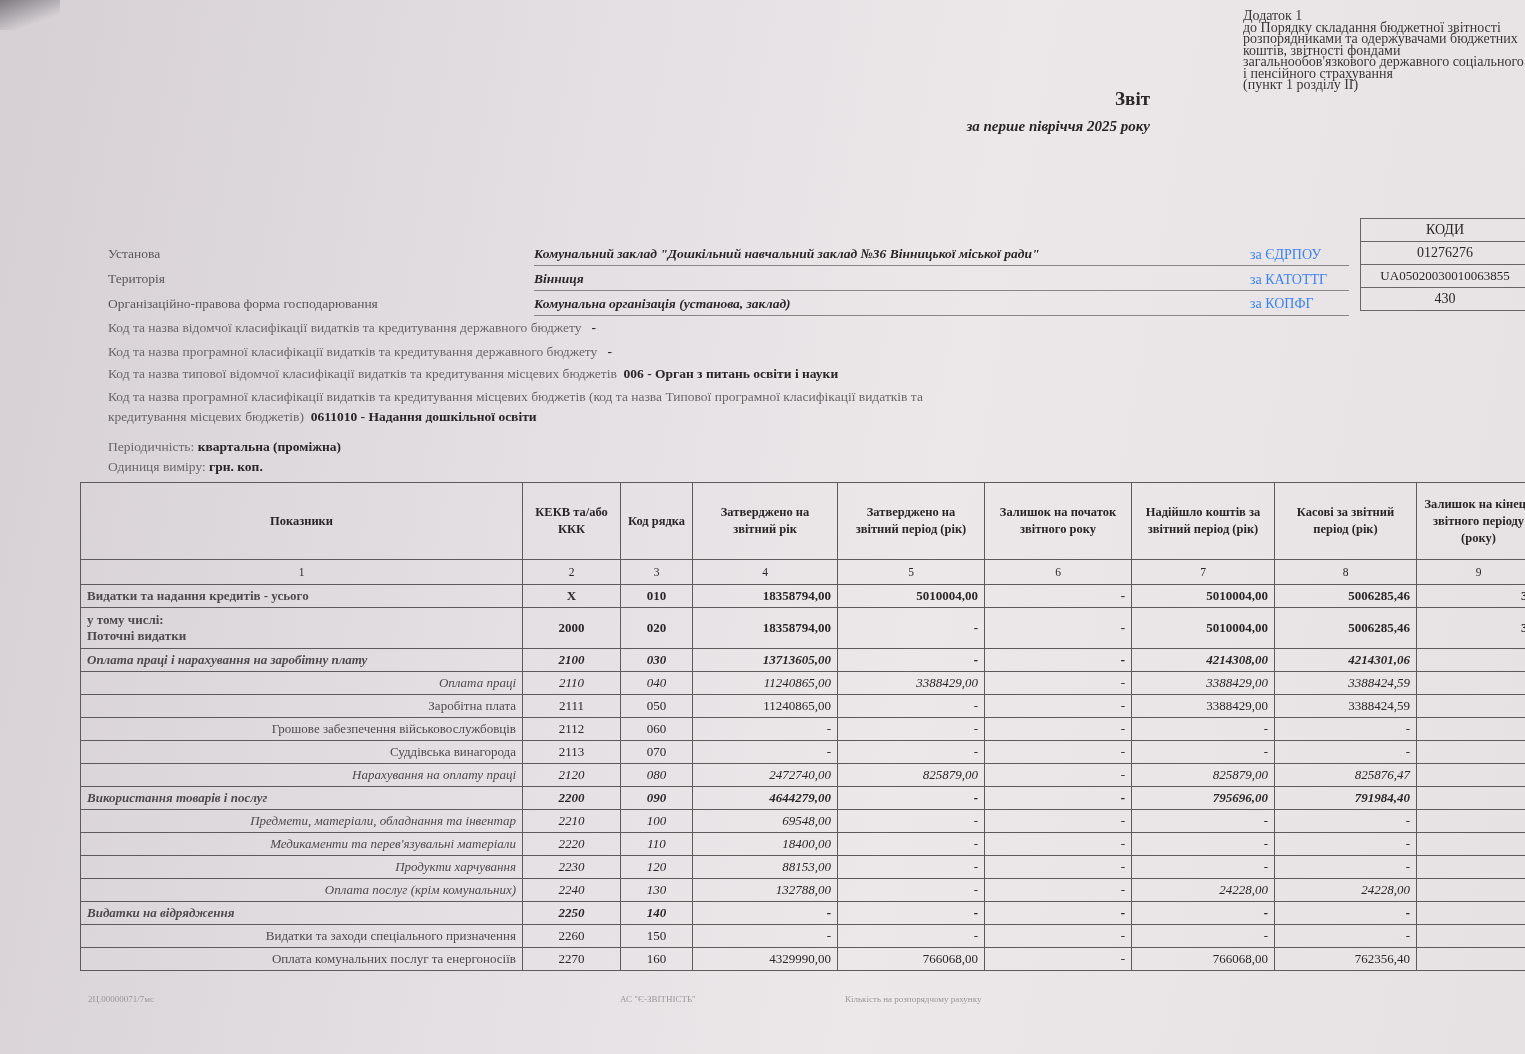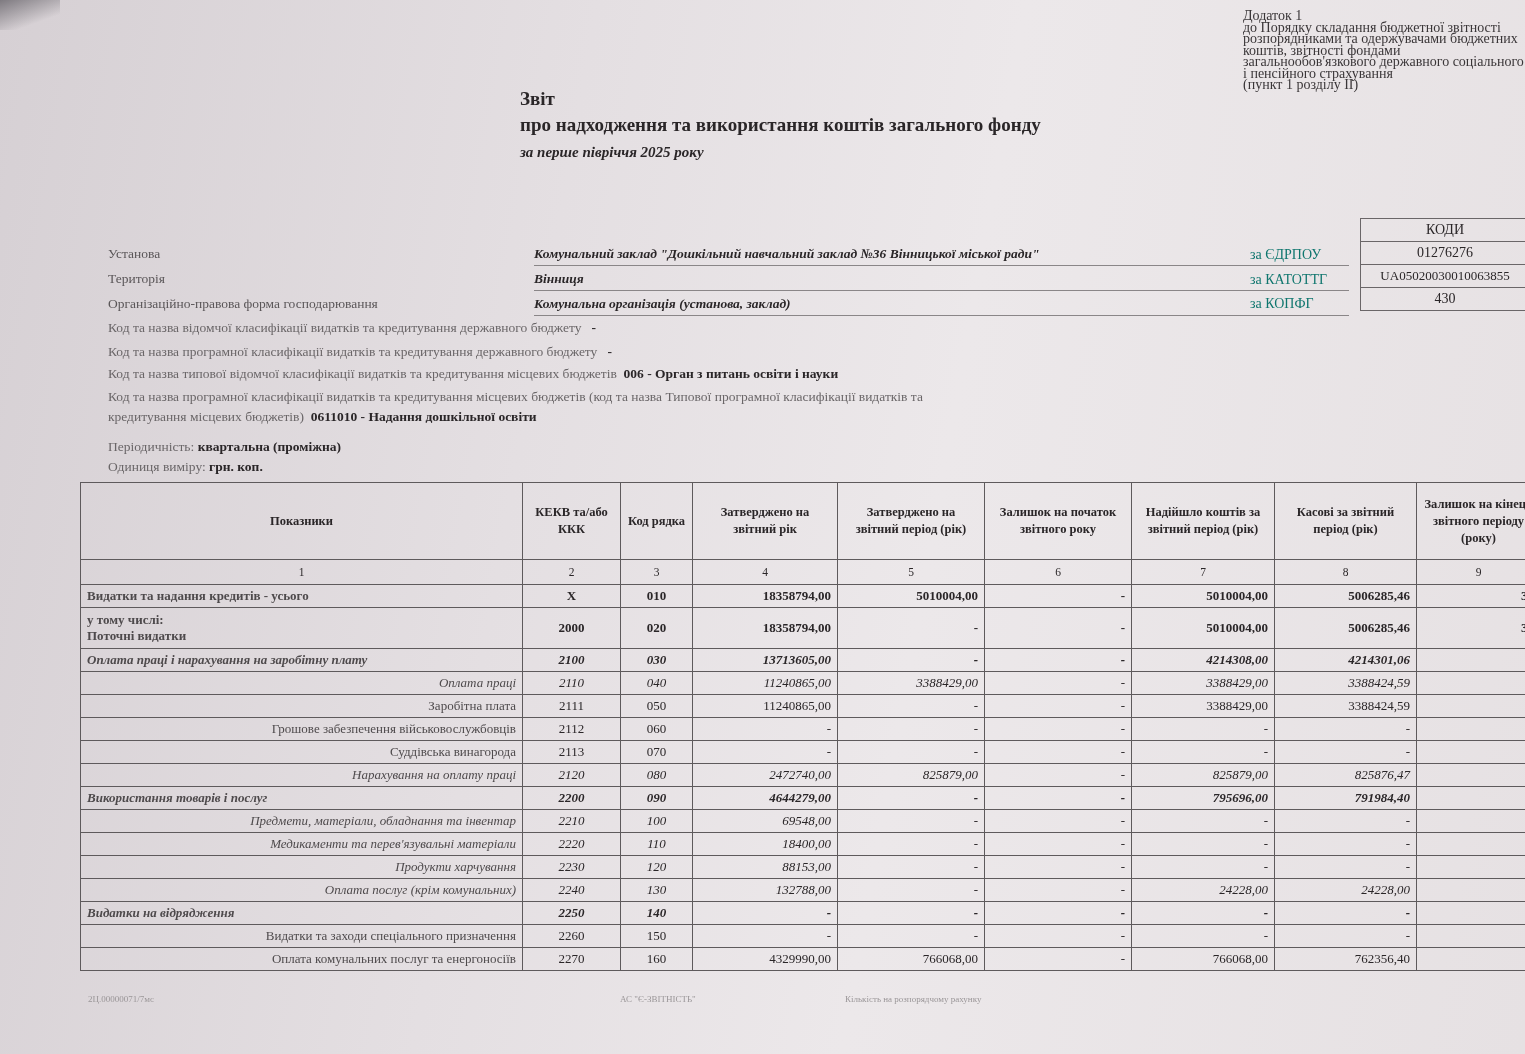--- a/index.html
+++ b/index.html
@@ -4,31 +4,31 @@
 <style>
   html, body { margin: 0; padding: 0; }
   body {
     width: 1525px; height: 1054px; overflow: hidden; position: relative;
     background: linear-gradient(100deg, #d6d0d4 0%, #e4dfe2 35%, #ece8ea 60%, #e6e1e3 100%);
     font-family: "Liberation Serif", serif; color: #2a2628;
   }
   .corner-shadow { position:absolute; left:0; top:0; width:60px; height:30px;
     background: linear-gradient(160deg, #7e7a80 0%, rgba(126,122,128,0) 70%); }
   .annex { position:absolute; left:1243px; top:10px; width:282px; font-size:14px; line-height:11.5px; color:#3a3638; }
-  .title-block { position:absolute; left:520px; top:86px; width:630px; text-align:left; font-weight:bold; }
+  .title-block { position:absolute; left:520px; top:86px; width:630px; text-align:right; font-weight:bold; }
   .title-block .t1 { font-size:19px; line-height:26px; }
   .title-block .t2 { font-size:19px; line-height:26px; }
   .title-block .t3 { font-size:19px; line-height:26px; }
   .title-block .t4 { font-size:15px; font-style:italic; margin-top:6px; }
 
   .meta { position:absolute; left:108px; font-size:13.5px; color:#5a5658; }
   .meta .lbl { filter: blur(0.5px); }
   .meta .val { position:absolute; left:426px; font-style:italic; font-weight:bold; color:#2a2628; white-space:nowrap; }
   .meta .line { position:absolute; left:426px; width:815px; border-bottom:1px solid #8a8688; top:19px; }
-  .codes-lbl { position:absolute; left:1250px; font-size:14px; color:#0f766e; }
+  .codes-lbl { position:absolute; left:1250px; font-size:14px; color:#3b82f6; }
 
   .codes { position:absolute; left:1360px; top:218px; width:170px; border-collapse:collapse; font-size:14px; }
   .codes td { border:1.5px solid #6a6668; text-align:center; height:22px; padding:0; }
 
   .info { position:absolute; left:108px; font-size:13.5px; color:#6a6668; white-space:nowrap; }
   .info b { color:#2a2628; }
 
   table.main { position:absolute; left:80px; top:482px; border-collapse:collapse; font-size:13px; table-layout:fixed; width:1460px; }
   table.main td, table.main th { border:1.5px solid #5e5a5c; padding:0 6px; height:22px; overflow:hidden; white-space:nowrap; }
   table.main th { font-weight:bold; font-size:12.5px; line-height:17px; text-align:center; white-space:normal; height:76px; }
@@ -48,21 +48,20 @@
 <div class="corner-shadow"></div>
 
 <div class="annex">
   <div>Додаток 1</div>
   <div>до Порядку складання бюджетної звітності розпорядниками та одержувачами бюджетних коштів, звітності фондами загальнообов'язкового державного соціального і пенсійного страхування</div>
   <div>(пункт 1 розділу II)</div>
 </div>
 
 <div class="title-block">
   <div class="t1">Звіт</div>
-  <div class="t2">про надходження та використання коштів загального фонду</div>
   <div class="t4">за перше півріччя 2025 року</div>
 </div>
 
 <div class="meta" style="top:246px;">
   <span class="lbl">Установа</span>
   <span class="val">Комунальний заклад "Дошкільний навчальний заклад №36 Вінницької міської ради"</span>
   <span class="line"></span>
 </div>
 <div class="meta" style="top:271px;">
   <span class="lbl">Територія</span>

